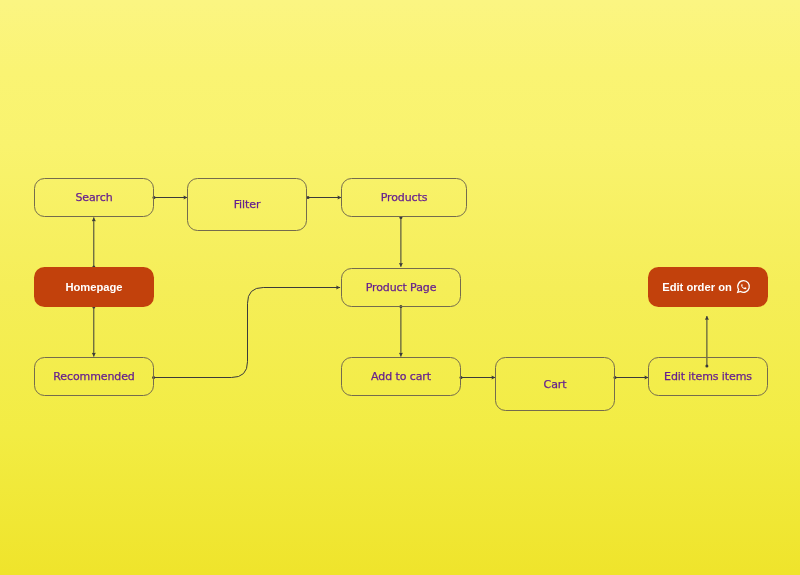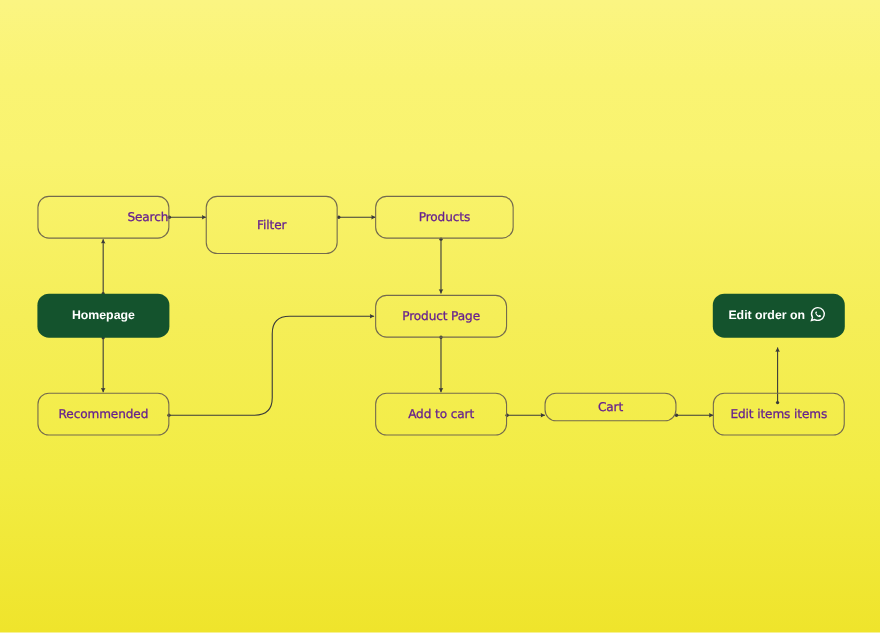--- a/index.html
+++ b/index.html
@@ -7,21 +7,21 @@
        font-family:"DejaVu Sans",sans-serif;
        background:linear-gradient(180deg,#fbf582 0%,#faf473 12.7%,#f9f36e 25%,
                   #f5ee58 50%,#f2ec43 75.5%,#efe42b 100%);}
   #stage{position:relative;width:800px;height:575px;overflow:hidden;}
   svg.layer{position:absolute;left:0;top:0;width:800px;height:575px;}
   .node{position:absolute;box-sizing:border-box;display:flex;align-items:center;
         justify-content:center;border-radius:10.5px;white-space:nowrap;}
   .node.outline>span{position:relative;top:0.25px;}
   .node.outline{border:1px solid #746b4d;color:#66208f;font-size:11px;font-weight:400;
                 letter-spacing:-0.1px;-webkit-text-stroke:0.25px #66208f;}
-  .node.filled{background:#14532d;color:#ffffff;font-size:11.2px;font-weight:700;
+  .node.filled{background:#c2410c;color:#ffffff;font-size:11.2px;font-weight:700;
                border-radius:10.5px;font-family:"Liberation Sans",sans-serif;}
   .wa-icon{display:inline-block;margin-left:4px;margin-right:3px;vertical-align:middle;position:relative;top:0.5px;}
 </style>
 </head>
 <body>
 
 <div id="stage">
 
   <svg class="layer" viewBox="0 0 800 575">
     <defs>
@@ -67,21 +67,21 @@
         <path d="M615,377.5 L648.4,377.5" marker-end="url(#ah)"></path>
         <circle cx="615" cy="377.5" r="1.5" fill="#3a3a3a" stroke="none"></circle>
       </g>
       <g>
         <path d="M706.9,366 L706.9,316" marker-end="url(#ah)"></path>
         <circle cx="706.9" cy="366" r="1.5" fill="#3a3a3a" stroke="none"></circle>
       </g>
     </g>
   </svg>
 
-  <div class="node outline" style="left:34px;top:178px;width:120px;height:39px;justify-content:flex-end;">
+  <div class="node outline" style="left:34px;top:178px;width:120px;height:39px;">
     <span>Search</span>
   </div>
   <div class="node outline" style="left:187px;top:178px;width:120px;height:53px;">
     <span>Filter</span>
   </div>
   <div class="node outline" style="left:341px;top:178px;width:126px;height:39px;text-align:center;">
     <span>Products</span>
   </div>
 
   <div class="node filled" style="left:34px;top:267.4px;width:120px;height:39.2px;">
@@ -99,20 +99,20 @@
       </svg>
     </span>
   </div>
 
   <div class="node outline" style="left:341px;top:357px;width:120px;height:39px;">
     <span>Add to cart</span>
   </div>
   <div class="node outline" style="left:34px;top:357px;width:120px;height:39px;">
     <span>Recommended</span>
   </div>
-  <div class="node outline" style="left:495px;top:357px;width:120px;height:26px;">
+  <div class="node outline" style="left:495px;top:357px;width:120px;height:54px;">
     <span>Cart</span>
   </div>
   <div class="node outline" style="left:648px;top:357px;width:120px;height:39px;">
     <span>Edit items items</span>
   </div>
 
 </div>
 
 </body></html>

